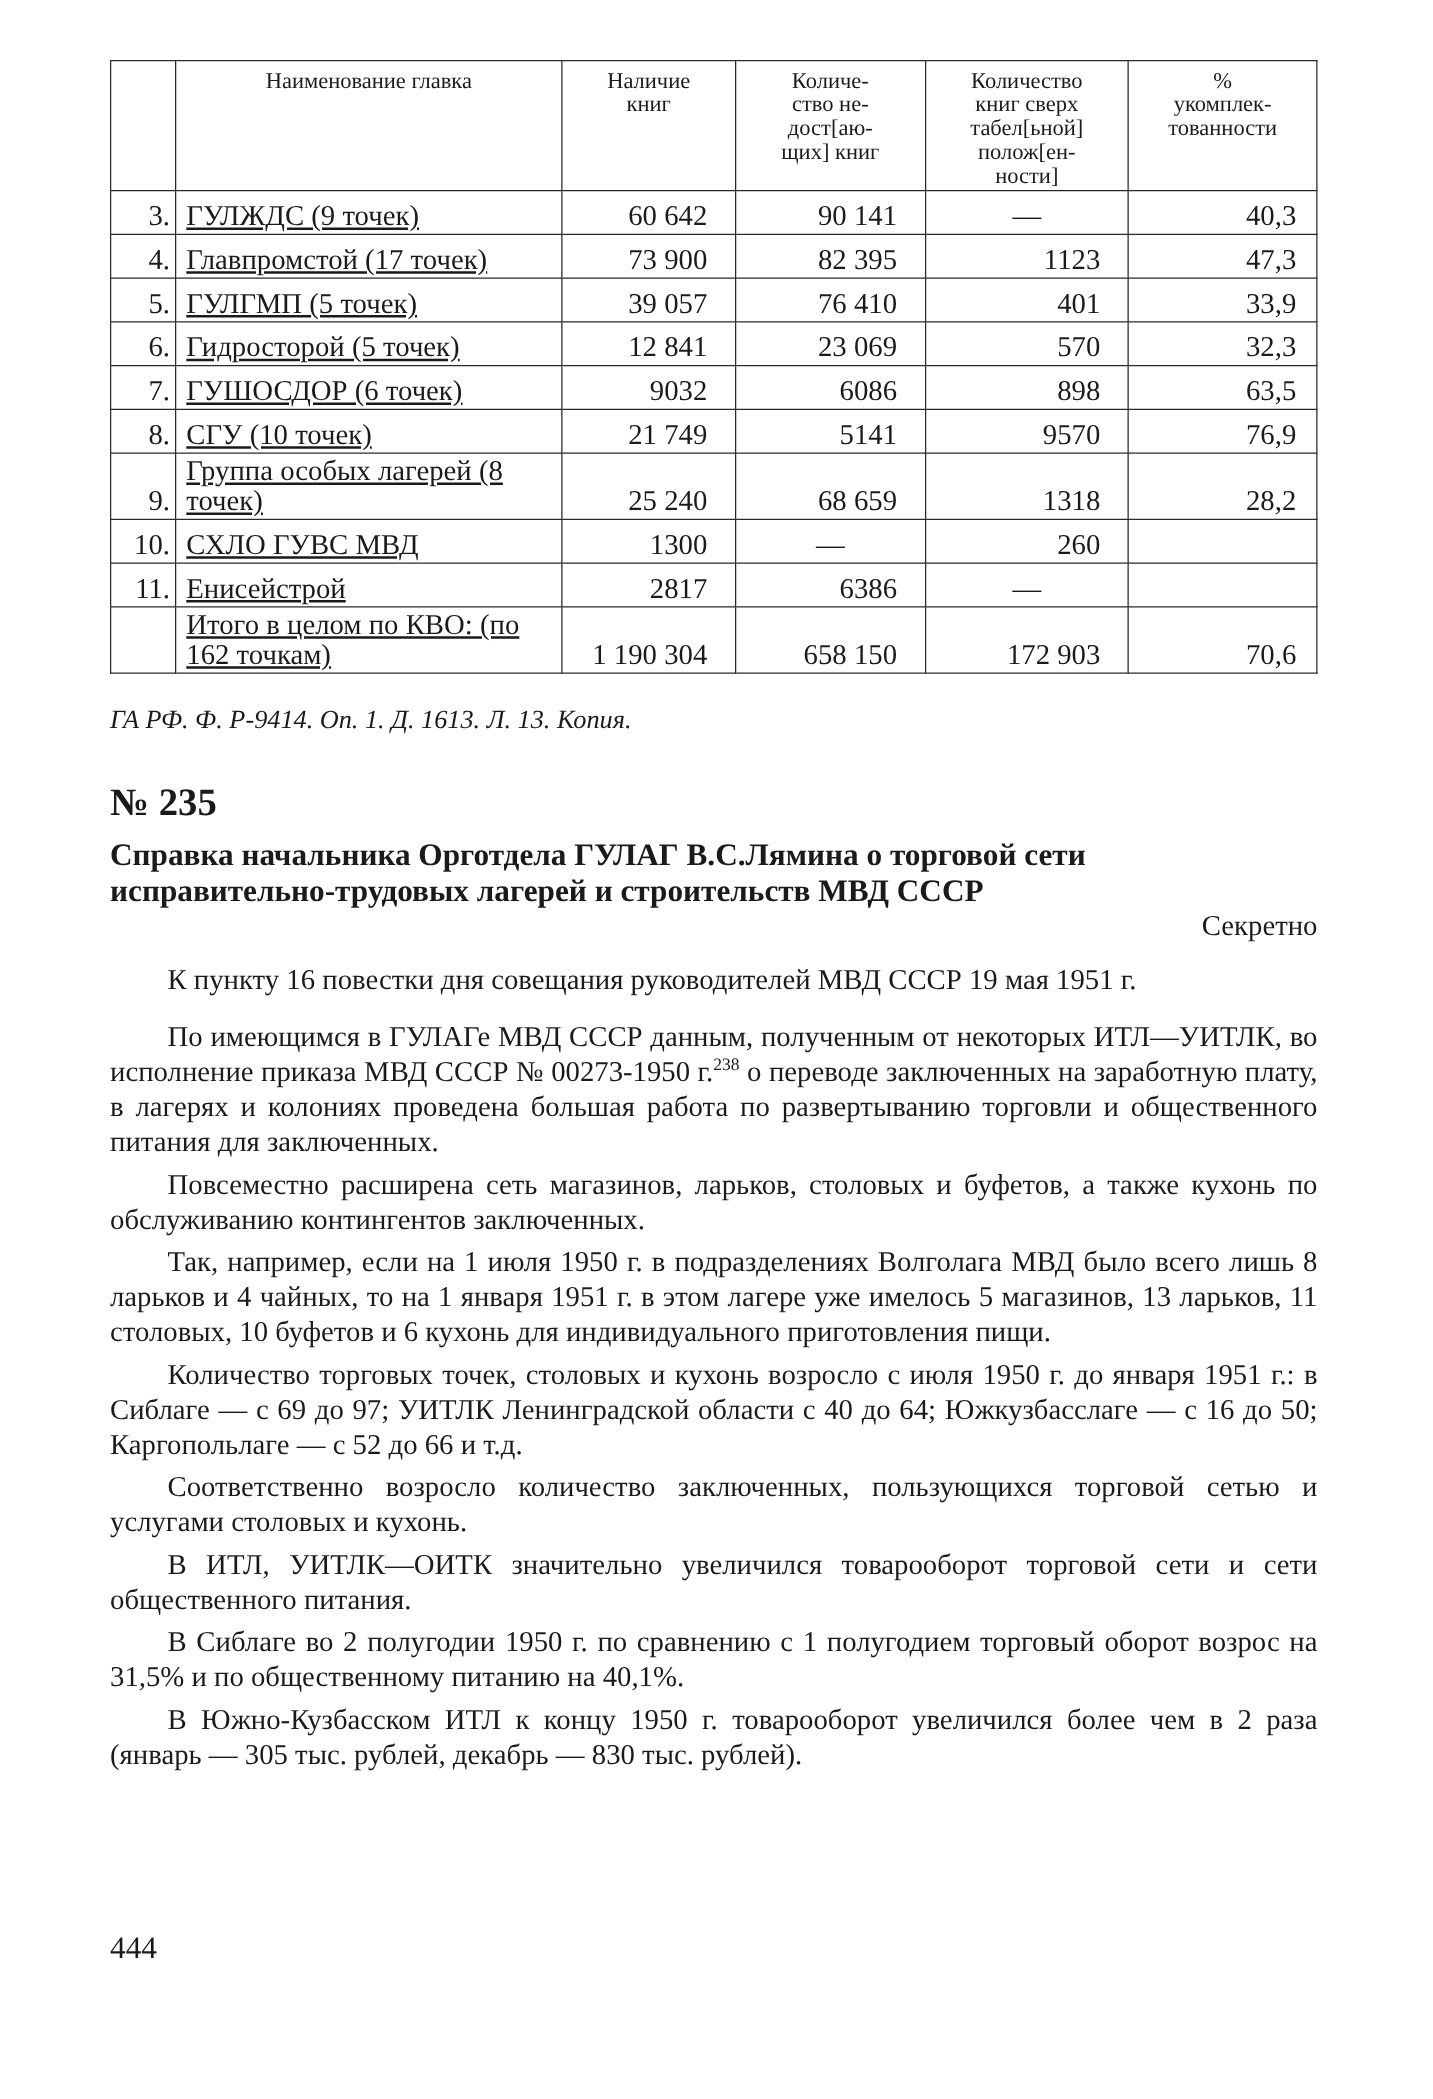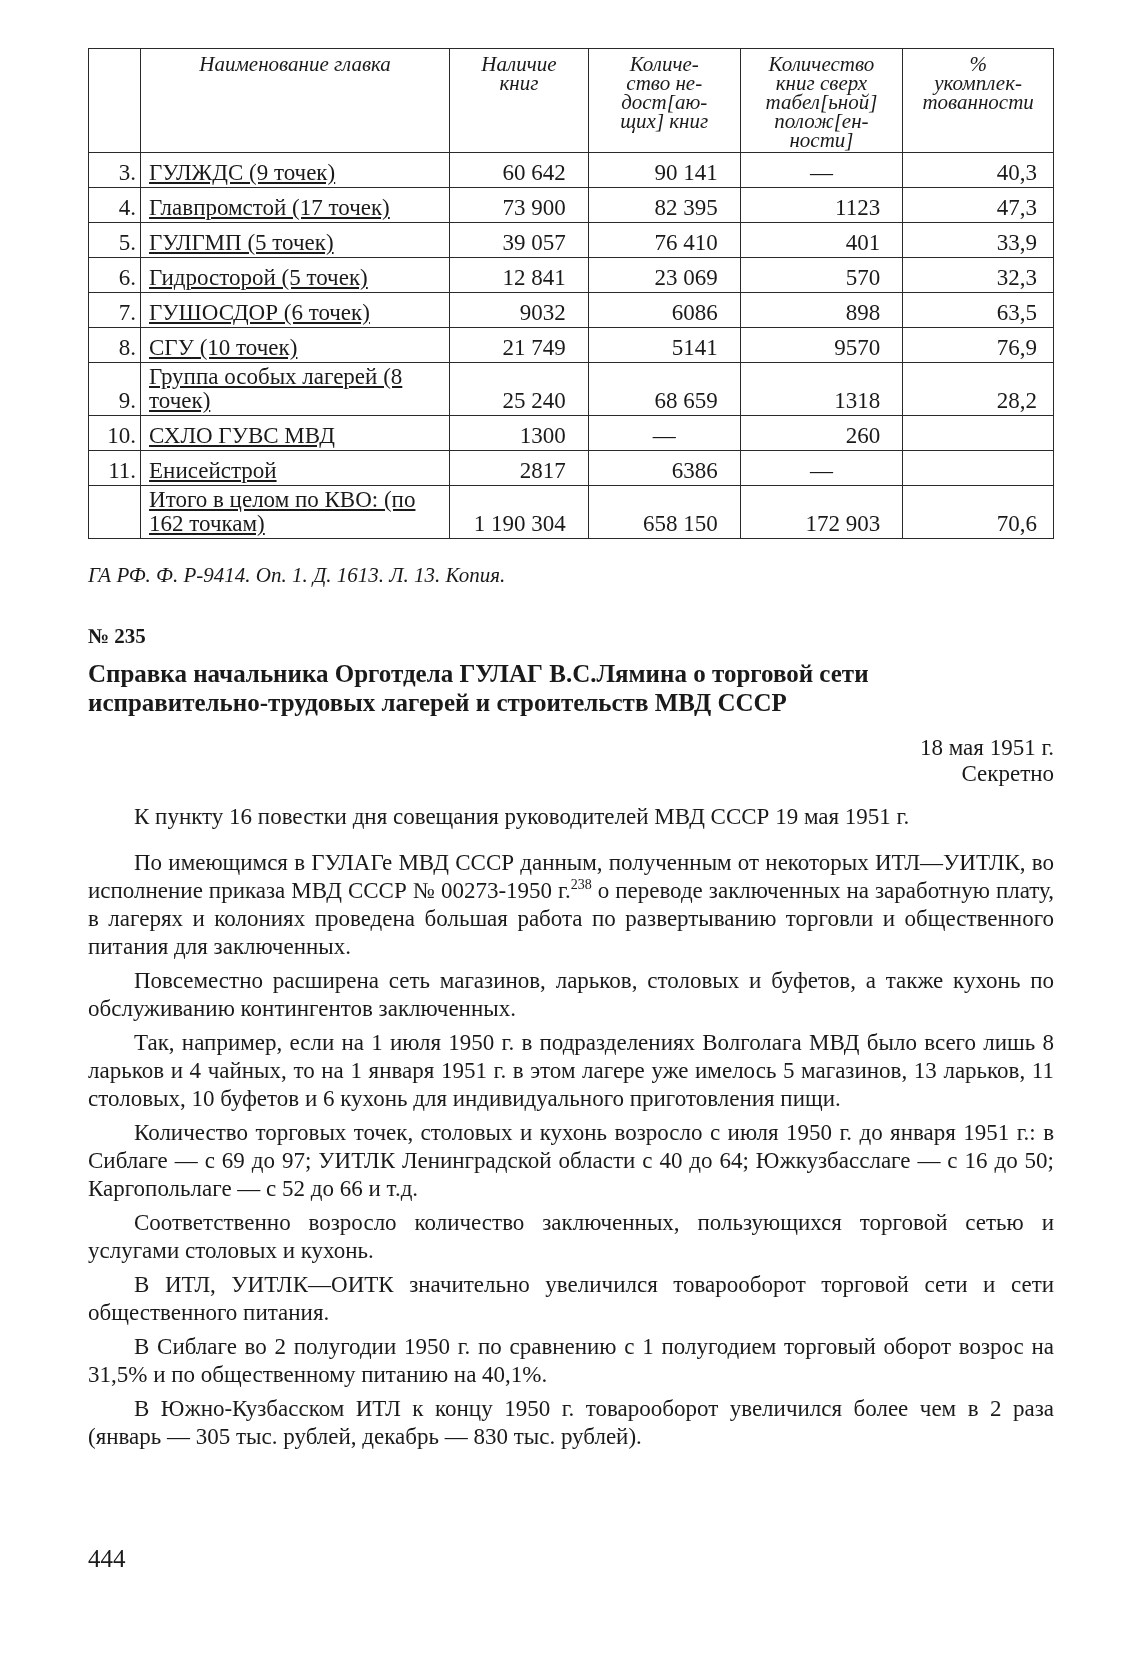--- a/index.html
+++ b/index.html
@@ -2,37 +2,37 @@
 <html><head>
 <meta charset="utf-8">
 <style>
   html, body { margin: 0; padding: 0; background: #ffffff; }
   body { width: 1146px; height: 1679px; position: relative; overflow: hidden;
          font-family: "Liberation Serif", "DejaVu Serif", serif; color: #1a1a1a; }
   .page { position: absolute; left: 88px; top: 48px; width: 966px; }
 
   table.books { border-collapse: collapse; width: 966px; table-layout: fixed; font-size: 23px; line-height: 24px; }
   table.books td, table.books th { border: 1.5px solid #2a2a2a; padding: 2px 8px; vertical-align: bottom; }
-  table.books th { font-weight: normal; font-size: 21px; line-height: 19px; vertical-align: top; text-align: center; padding: 6px 4px 2px 4px; font-style: italic; }
+  table.books th { font-weight: normal; font-size: 18px; line-height: 19px; vertical-align: top; text-align: center; padding: 6px 4px 2px 4px; }
   table.books td.num { text-align: right; width: 34px; padding: 2px 4px; }
   table.books td.name { text-align: left; text-decoration: underline; }
   table.books td.val { text-align: right; padding-right: 22px; }
   table.books td.pct { text-align: right; padding-right: 16px; }
   table.books tr.body-row td { height: 30px; }
   col.c0 { width: 48px; } col.c1 { width: 285px; } col.c2 { width: 128px; }
   col.c3 { width: 140px; } col.c4 { width: 150px; } col.c5 { width: 139px; }
 
   .sign { margin-top: 16px; font-size: 25px; line-height: 28px; position: relative; height: 64px; }
   .sign .l1 { position: absolute; left: 74px; top: 0; }
   .sign .l2 { position: absolute; left: 74px; top: 30px; }
   .sign .r { position: absolute; right: 0; top: 30px; }
 
   .source { margin-top: 24px; font-style: italic; font-size: 21px; }
 
-  .docnum { margin-top: 36px; font-weight: bold; font-size: 21px; }
+  .docnum { margin-top: 36px; font-weight: bold; font-size: 31px; }
   .doctitle { margin-top: 10px; font-weight: bold; font-size: 25px; line-height: 29px; }
   .date, .secret { text-align: right; font-size: 23px; line-height: 26px; }
   .date { margin-top: 18px; }
 
   p { margin: 0; font-size: 23px; line-height: 28px; text-align: justify; text-indent: 46px; }
   p.first { margin-top: 16px; }
   p.gap { margin-top: 18px; }
   p.tight { margin-top: 6px; }
   sup { font-size: 14px; line-height: 0; }
 
@@ -163,21 +163,20 @@
         </tr>
       </tbody>
   </table>
 
 
   <div class="source">ГА РФ. Ф. Р-9414. Оп. 1. Д. 1613. Л. 13. Копия.</div>
 
   <div class="docnum">№ 235</div>
   <div class="doctitle">Справка начальника Орготдела ГУЛАГ В.С.Лямина о торговой сети исправительно-трудовых лагерей и строительств МВД СССР</div>
 
-  <div class="date">18 мая 1951 г.</div>
   <div class="secret">Секретно</div>
 
   <p class="first">К пункту 16 повестки дня совещания руководителей МВД СССР 19 мая 1951 г.</p>
 
   <p class="gap"><span>По имеющимся в ГУЛАГе МВД СССР данным, полученным от некоторых ИТЛ—УИТЛК, во исполнение приказа МВД СССР № 00273-1950 г.</span><sup>238</sup><span> о переводе заключенных на заработную плату, в лагерях и колониях проведена большая работа по развертыванию торговли и общественного питания для заключенных.</span></p>
   <p class="tight">Повсеместно расширена сеть магазинов, ларьков, столовых и буфетов, а также кухонь по обслуживанию контингентов заключенных.</p>
   <p class="tight">Так, например, если на 1 июля 1950 г. в подразделениях Волголага МВД было всего лишь 8 ларьков и 4 чайных, то на 1 января 1951 г. в этом лагере уже имелось 5 магазинов, 13 ларьков, 11 столовых, 10 буфетов и 6 кухонь для индивидуального приготовления пищи.</p>
   <p class="tight">Количество торговых точек, столовых и кухонь возросло с июля 1950 г. до января 1951 г.: в Сиблаге — с 69 до 97; УИТЛК Ленинградской области с 40 до 64; Южкузбасслаге — с 16 до 50; Каргопольлаге — с 52 до 66 и т.д.</p>
   <p class="tight">Соответственно возросло количество заключенных, пользующихся торговой сетью и услугами столовых и кухонь.</p>
   <p class="tight">В ИТЛ, УИТЛК—ОИТК значительно увеличился товарооборот торговой сети и сети общественного питания.</p>

